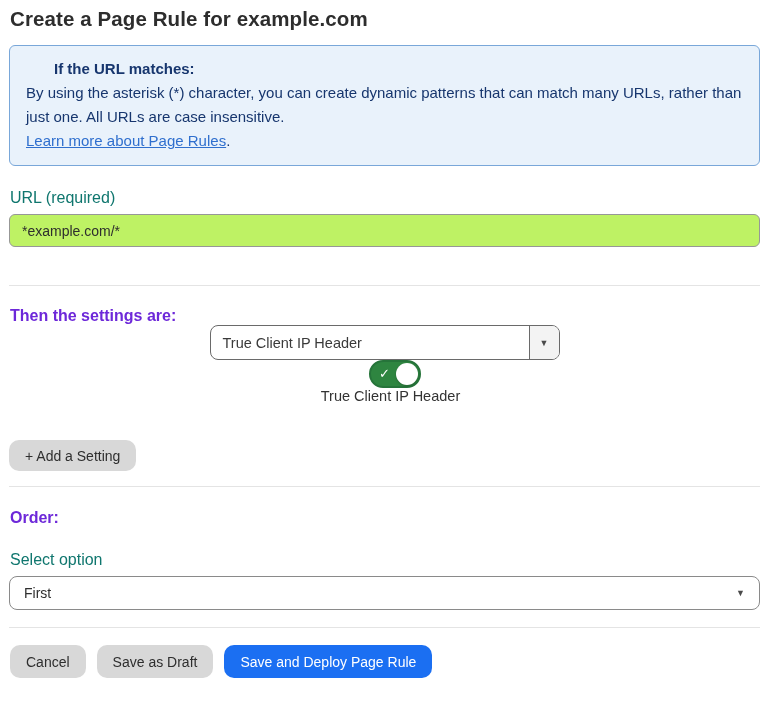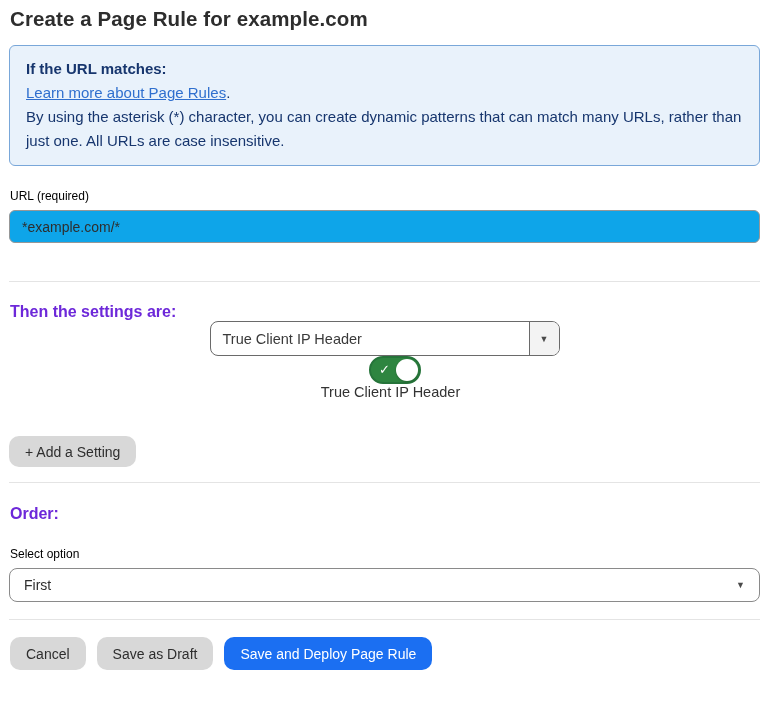--- a/index.html
+++ b/index.html
@@ -23,38 +23,38 @@
   .info-box {
     background: #e9f2fb;
     border: 1px solid #79a7d9;
     border-radius: 6px;
     padding: 11px 16px 12px 16px;
     color: #17366e;
     font-size: 15px;
     line-height: 24px;
     margin-bottom: 23px;
   }
-  .info-heading { font-weight: bold; }
+  .info-heading { font-weight: bold; margin-left: 28px; }
   .info-link {
     color: #2f6fce;
     text-decoration: underline;
     cursor: pointer;
   }
 
   .field-label {
-    font-size: 12px;
-    color: #000000;
+    font-size: 16px;
+    color: #0f766e;
     margin: 0 0 7px 1px;
   }
 
   .url-input {
     display: block;
     width: 751px;
     height: 33px;
-    background: #0ea5e9;
+    background: #bef264;
     border: 1px solid #979797;
     border-radius: 6px;
     padding: 0 12px;
     font-family: "Liberation Sans", "DejaVu Sans", sans-serif;
     font-size: 14px;
     color: #2e2e2e;
     outline: none;
   }
 
   .divider {
@@ -205,22 +205,22 @@
 </style>
 </head>
 <body>
 
 <div class="container">
 
   <h1 class="page-title">Create a Page Rule for example.com</h1>
 
   <div class="info-box">
     <div class="info-heading">If the URL matches:</div>
+    <div><span>By using the asterisk (*) character, you can create dynamic patterns that can match many URLs, rather than just one. All URLs are case insensitive.</span></div>
     <div><a class="info-link">Learn more about Page Rules</a><span>.</span></div>
-    <div><span>By using the asterisk (*) character, you can create dynamic patterns that can match many URLs, rather than just one. All URLs are case insensitive.</span></div>
   </div>
 
   <div class="field-label">URL (required)</div>
   <input class="url-input" type="text" value="*example.com/*" style="">
 
   <hr class="divider divider-1">
 
   <div class="section-heading">Then the settings are:</div>
 
 

